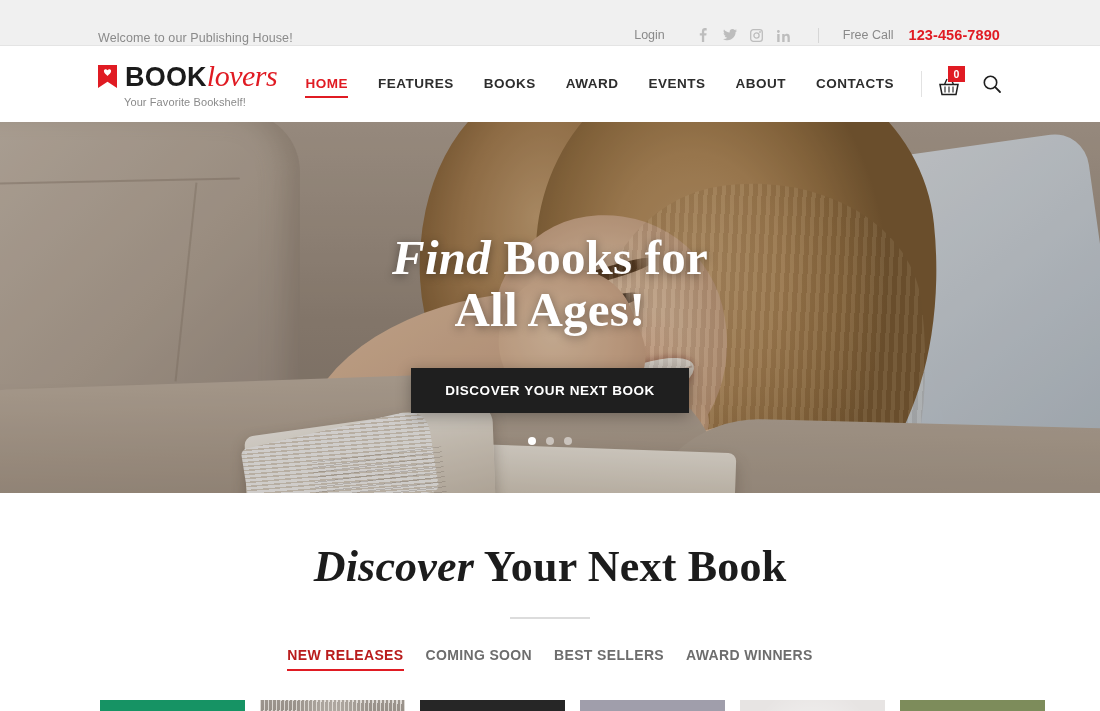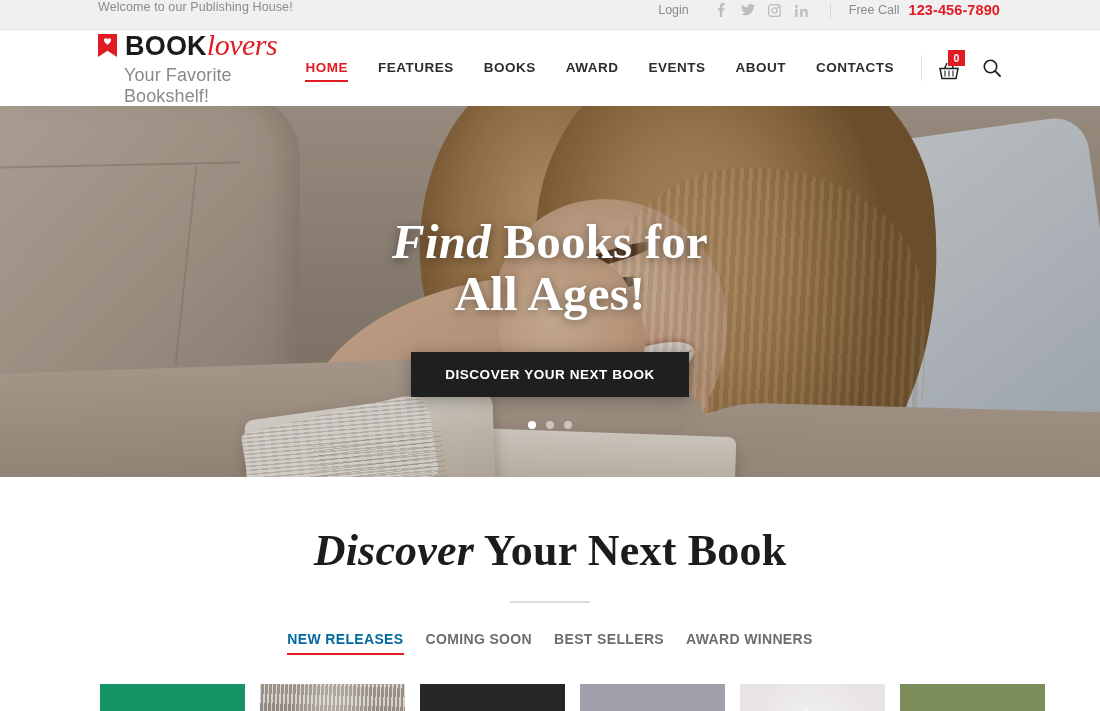--- a/index.html
+++ b/index.html
@@ -7,26 +7,26 @@
   body {
     font-family:"Liberation Sans", sans-serif;
     background:#ffffff;
     color:#333;
     -webkit-font-smoothing:antialiased;
   }
   .page { width:1100px; height:711px; position:relative; overflow:hidden; }
 
   
   .topbar {
-    height:30px; background:#f0f0f0; border-bottom:1px solid #e4e4e4;
-    display:flex; align-items:flex-start; padding:0 100px 0 98px;
+    height:46px; background:#f0f0f0; border-bottom:1px solid #e4e4e4;
+    display:flex; align-items:flex-end; padding:0 100px 0 98px;
     font-size:12.5px; color:#8a8a8a;
   }
   .topbar .welcome { letter-spacing:.1px; }
-  .topbar .right { margin-left:auto; display:flex; align-items:center; gap:4px; }
+  .topbar .right { margin-left:auto; display:flex; align-items:center; gap:10px; }
   .topbar .login { font-size:12.5px; color:#8a8a8a; margin-right:16px; cursor:pointer; }
   .social { display:flex; align-items:center; gap:3px; }
   .social .si {
     width:24px; height:20px; display:flex; align-items:center; justify-content:center;
     color:#bdbdbd; cursor:pointer;
   }
   .social .si svg { display:block; }
   .topbar .divider { width:1px; height:15px; background:#d6d6d6; margin:0 14px 0 12px; }
   .topbar .freecall { font-size:12.5px; color:#8a8a8a; }
   .topbar .phone { font-size:14.5px; font-weight:bold; color:#e01b23; margin-left:5px; letter-spacing:.1px; }
@@ -37,21 +37,21 @@
     padding:0 98px; position:relative;
   }
   .logo { display:flex; flex-direction:column; justify-content:center; cursor:pointer; }
   .logo-row { display:flex; align-items:center; }
   .bookmark {
     width:19px; height:23px; position:relative; margin-right:8px; margin-top:1px;
   }
   .logo-text { font-size:27px; letter-spacing:-.3px; line-height:1; }
   .logo-text .b1 { font-weight:bold; color:#1b1b1b; font-family:"Liberation Sans",sans-serif; letter-spacing:.2px; }
   .logo-text .b2 { font-style:italic; color:#e01b23; font-family:"Liberation Serif",serif; font-size:30px; letter-spacing:-.5px;}
-  .tagline { font-size:18px; color:#8a8a8a; margin-top:5px; margin-left:26px; letter-spacing:.1px;}
+  .tagline { font-size:11px; color:#8a8a8a; margin-top:5px; margin-left:26px; letter-spacing:.1px;}
 
   .nav { margin-left:auto; display:flex; align-items:center; }
   .nav ul { list-style:none; display:flex; align-items:center; gap:0; }
   .nav li {
     font-size:13.5px; font-weight:bold; letter-spacing:.5px; color:#2d2d2d;
     padding:0 15px; cursor:pointer; position:relative; line-height:30px;
   }
   .nav li.active { color:#e01b23; }
   .nav li.active:after {
     content:""; position:absolute; left:15px; right:15px; bottom:1px;
@@ -273,21 +273,21 @@
     font-family:"Liberation Serif", serif; font-size:44px; color:#1c1c1c;
     letter-spacing:.2px; line-height:1.1;
   }
   .sec-title .it { font-style:italic; }
   .sec-rule { width:80px; height:2px; background:#dcdcdc; margin:26px auto 0; }
   .tabs { display:flex; justify-content:center; gap:0; margin-top:28px; }
   .tab {
     font-size:14px; font-weight:bold; color:#6d6d6d; letter-spacing:.35px;
     padding:0 11px 8px; cursor:pointer; position:relative;
   }
-  .tab.active { color:#0369a1; }
+  .tab.active { color:#b91c1c; }
   .tab.active:after {
     content:""; position:absolute; left:11px; right:11px; bottom:0;
     height:2px; background:#e01b23;
   }
 
   
   .cards {
     display:flex; gap:15px; padding:0 100px; margin-top:29px;
   }
   .card {

